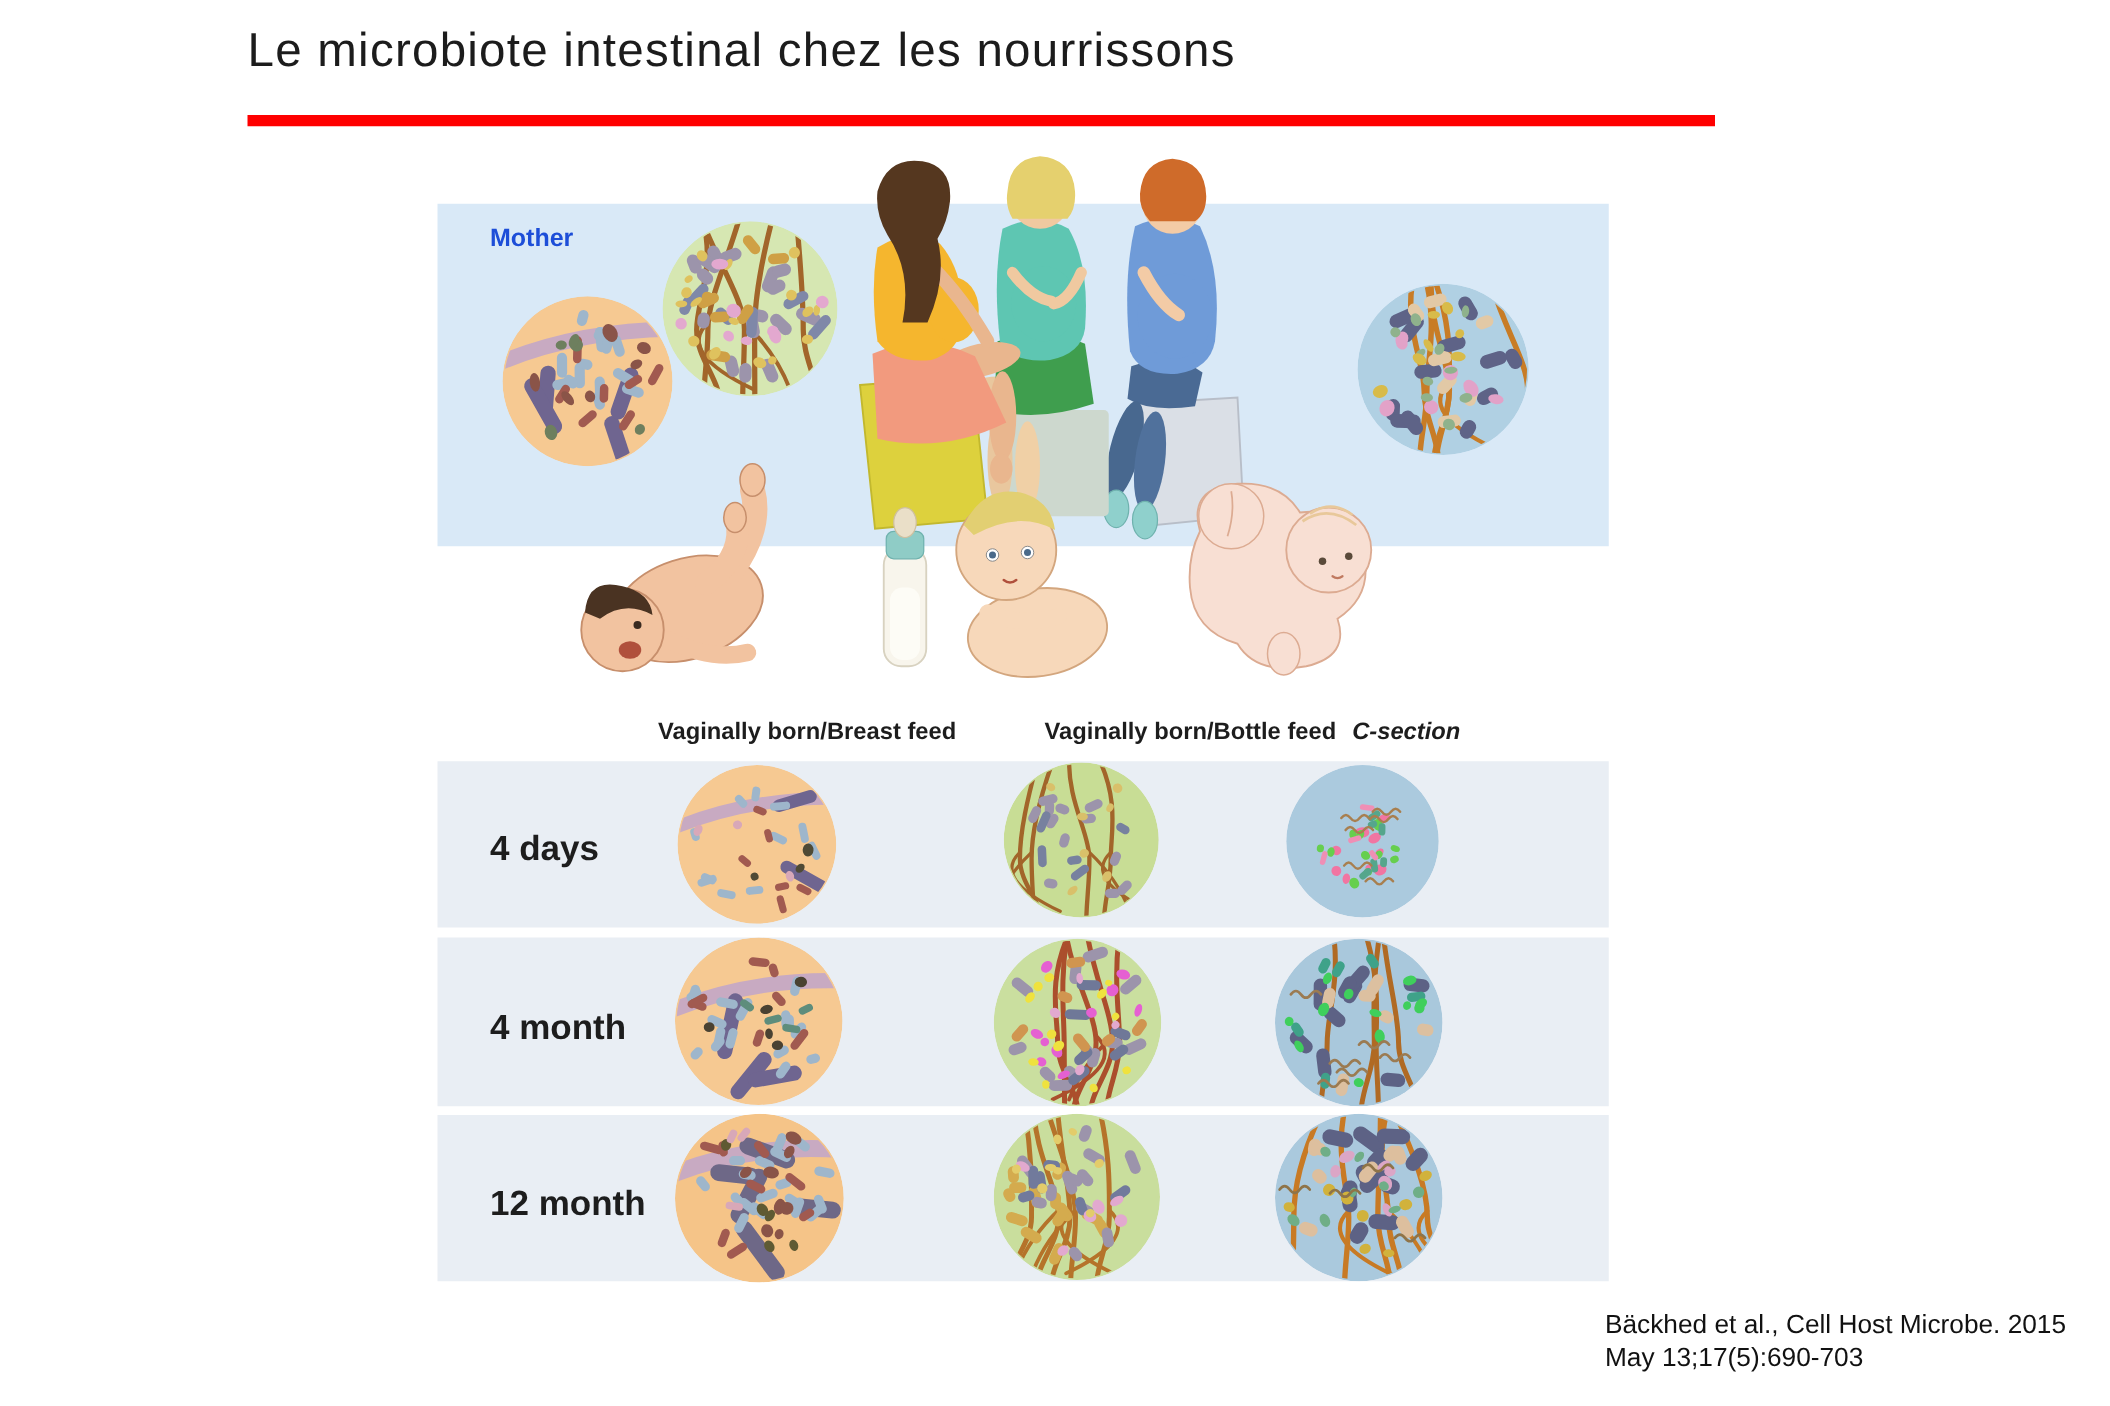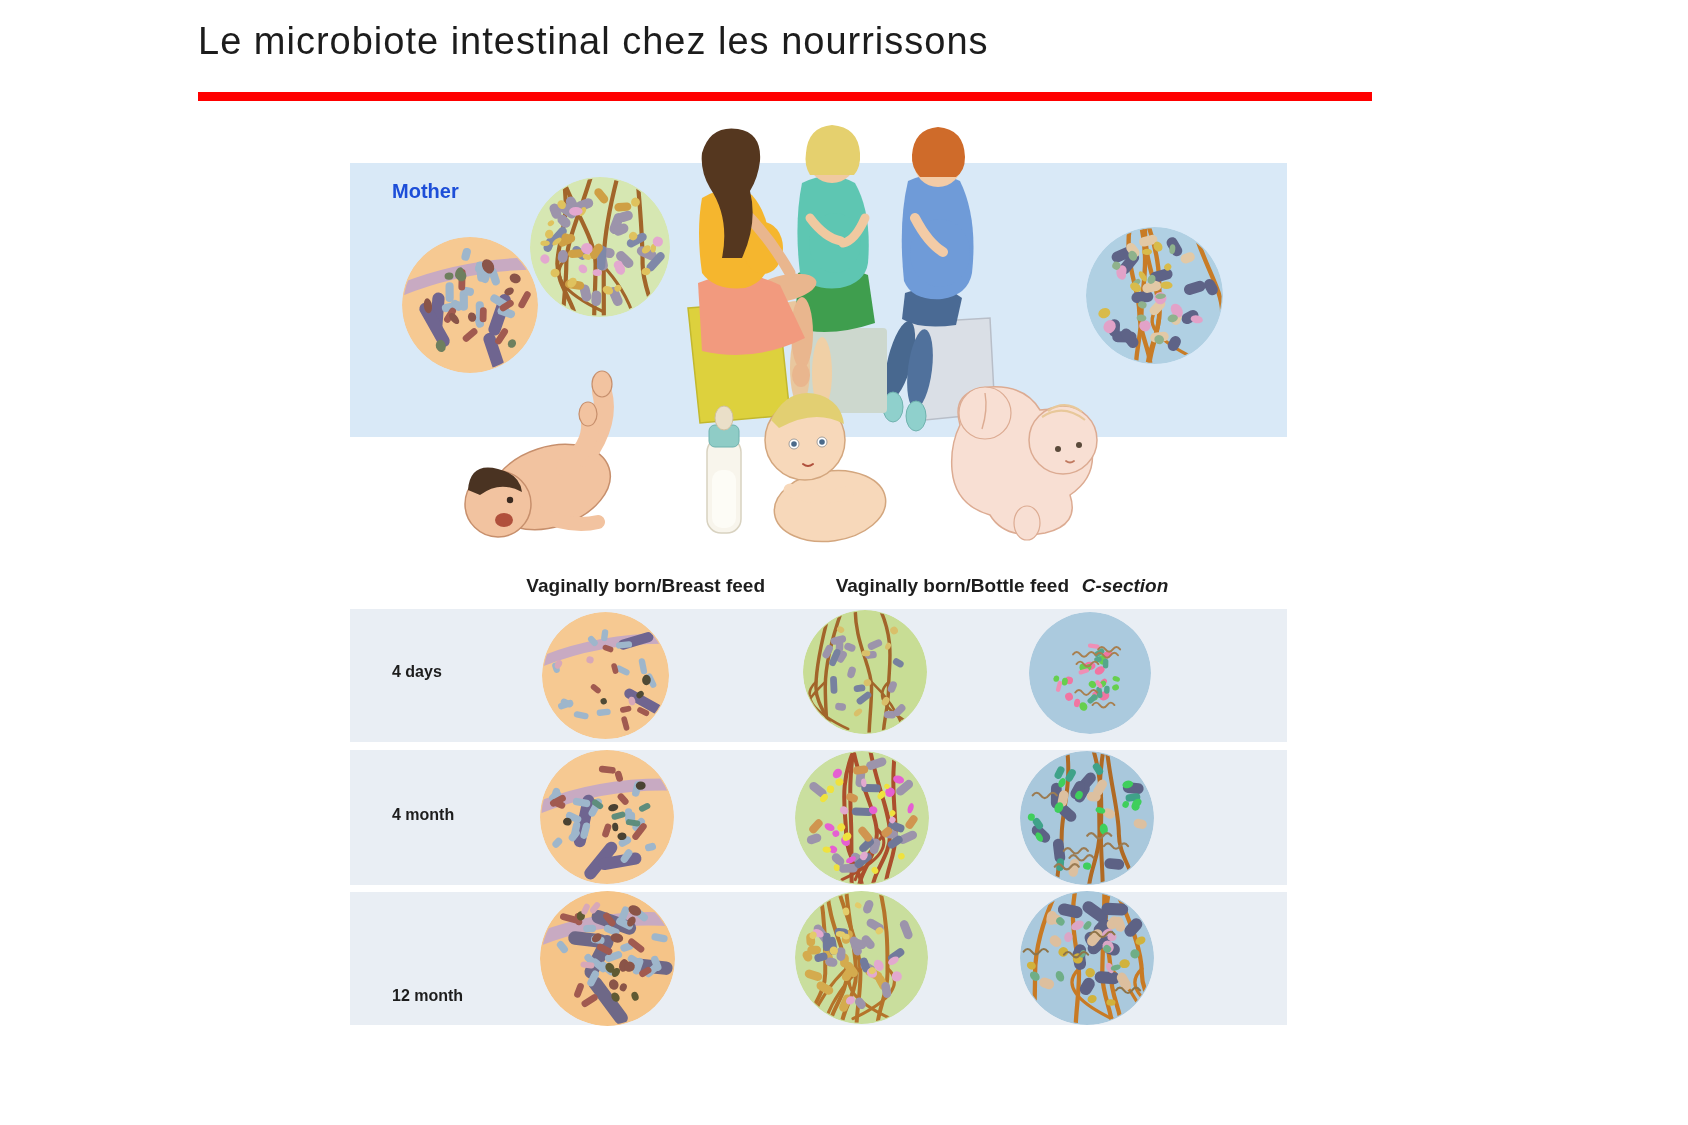--- a/index.html
+++ b/index.html
@@ -12,24 +12,24 @@
   .row-band{position:absolute;left:350px;width:937px;background:#e9eef4;}
   #row1{top:609px;height:133px;}
   #row2{top:750px;height:135px;}
   #row3{top:892px;height:133px;}
   .mother-label{position:absolute;left:392px;top:180px;font-size:20px;font-weight:bold;color:#1d4ed8;}
   .col-label{position:absolute;top:575px;width:320px;text-align:center;
              font-size:19px;font-weight:bold;color:#1d1d1d;white-space:nowrap;}
   #col-label-1{left:445px;text-align:right;}
   #col-label-2{left:749px;text-align:right;}
   #col-label-3{left:965px;font-style:italic;}
-  .row-label{position:absolute;left:392px;width:140px;font-size:16px;font-weight:bold;color:#1d1d1d;}
+  .row-label{position:absolute;left:392px;width:140px;font-size:28px;font-weight:bold;color:#1d1d1d;}
   #row-label-1{top:663px;}
   #row-label-2{top:806px;}
-  #row-label-3{top:947px;margin-top:40px;}
+  #row-label-3{top:947px;}
   .micro{position:absolute;border-radius:50%;}
   #m1{left:402px;top:237px;width:136px;height:136px;}
   #m2{left:530px;top:177px;width:140px;height:140px;}
   #m3{left:1086px;top:227px;width:137px;height:137px;}
   #r1c1{left:542px;top:612px;width:127px;height:127px;}
   #r1c2{left:803px;top:610px;width:124px;height:124px;}
   #r1c3{left:1029px;top:612px;width:122px;height:122px;}
   #r2c1{left:540px;top:750px;width:134px;height:134px;}
   #r2c2{left:795px;top:751px;width:134px;height:134px;}
   #r2c3{left:1020px;top:751px;width:134px;height:134px;}
@@ -796,14 +796,18 @@
         <ellipse cx="46.75516786702589" cy="46.9163321147969" rx="2.97974985698238" ry="2.1210996661568062" fill="#6fae87" transform="rotate(110.2020631916821 46.75516786702589 46.9163321147969)"></ellipse>
         <ellipse cx="50.302517142128316" cy="25.707927719916512" rx="3.521856479533017" ry="2.351006403495558" fill="#6fae87" transform="rotate(130.62488136347383 50.302517142128316 25.707927719916512)"></ellipse>
         <ellipse cx="30.139418548313316" cy="22.675700554820892" rx="3.2981608863919973" ry="2.833698855992407" fill="#6fae87" transform="rotate(39.378681499511 30.139418548313316 22.675700554820892)"></ellipse>
         <path d="M 32.812193799213574 47.528038935698255 q 3 -4 6 0 q 3 4 6 0 q 3 -4 6 0" stroke="#8f7448" stroke-width="1.6" fill="none" stroke-linecap="round"></path>
         <path d="M 71.59752465818939 74.11940139702247 q 3 -4 6 0 q 3 4 6 0 q 3 -4 6 0" stroke="#8f7448" stroke-width="1.6" fill="none" stroke-linecap="round"></path>
         <path d="M 2.7474964854701653 45.257070625337995 q 3 -4 6 0 q 3 4 6 0 q 3 -4 6 0" stroke="#8f7448" stroke-width="1.6" fill="none" stroke-linecap="round"></path>
         <path d="M 52.470251646276694 32.389576536258204 q 3 -4 6 0 q 3 4 6 0 q 3 -4 6 0" stroke="#8f7448" stroke-width="1.6" fill="none" stroke-linecap="round"></path>
       </g>
     </svg>
 
+  <div class="citation">
+    <div>Bäckhed et al., Cell Host Microbe. 2015</div>
+    <div>May 13;17(5):690-703</div>
+  </div>
 
 </div>
 
 </body></html>

